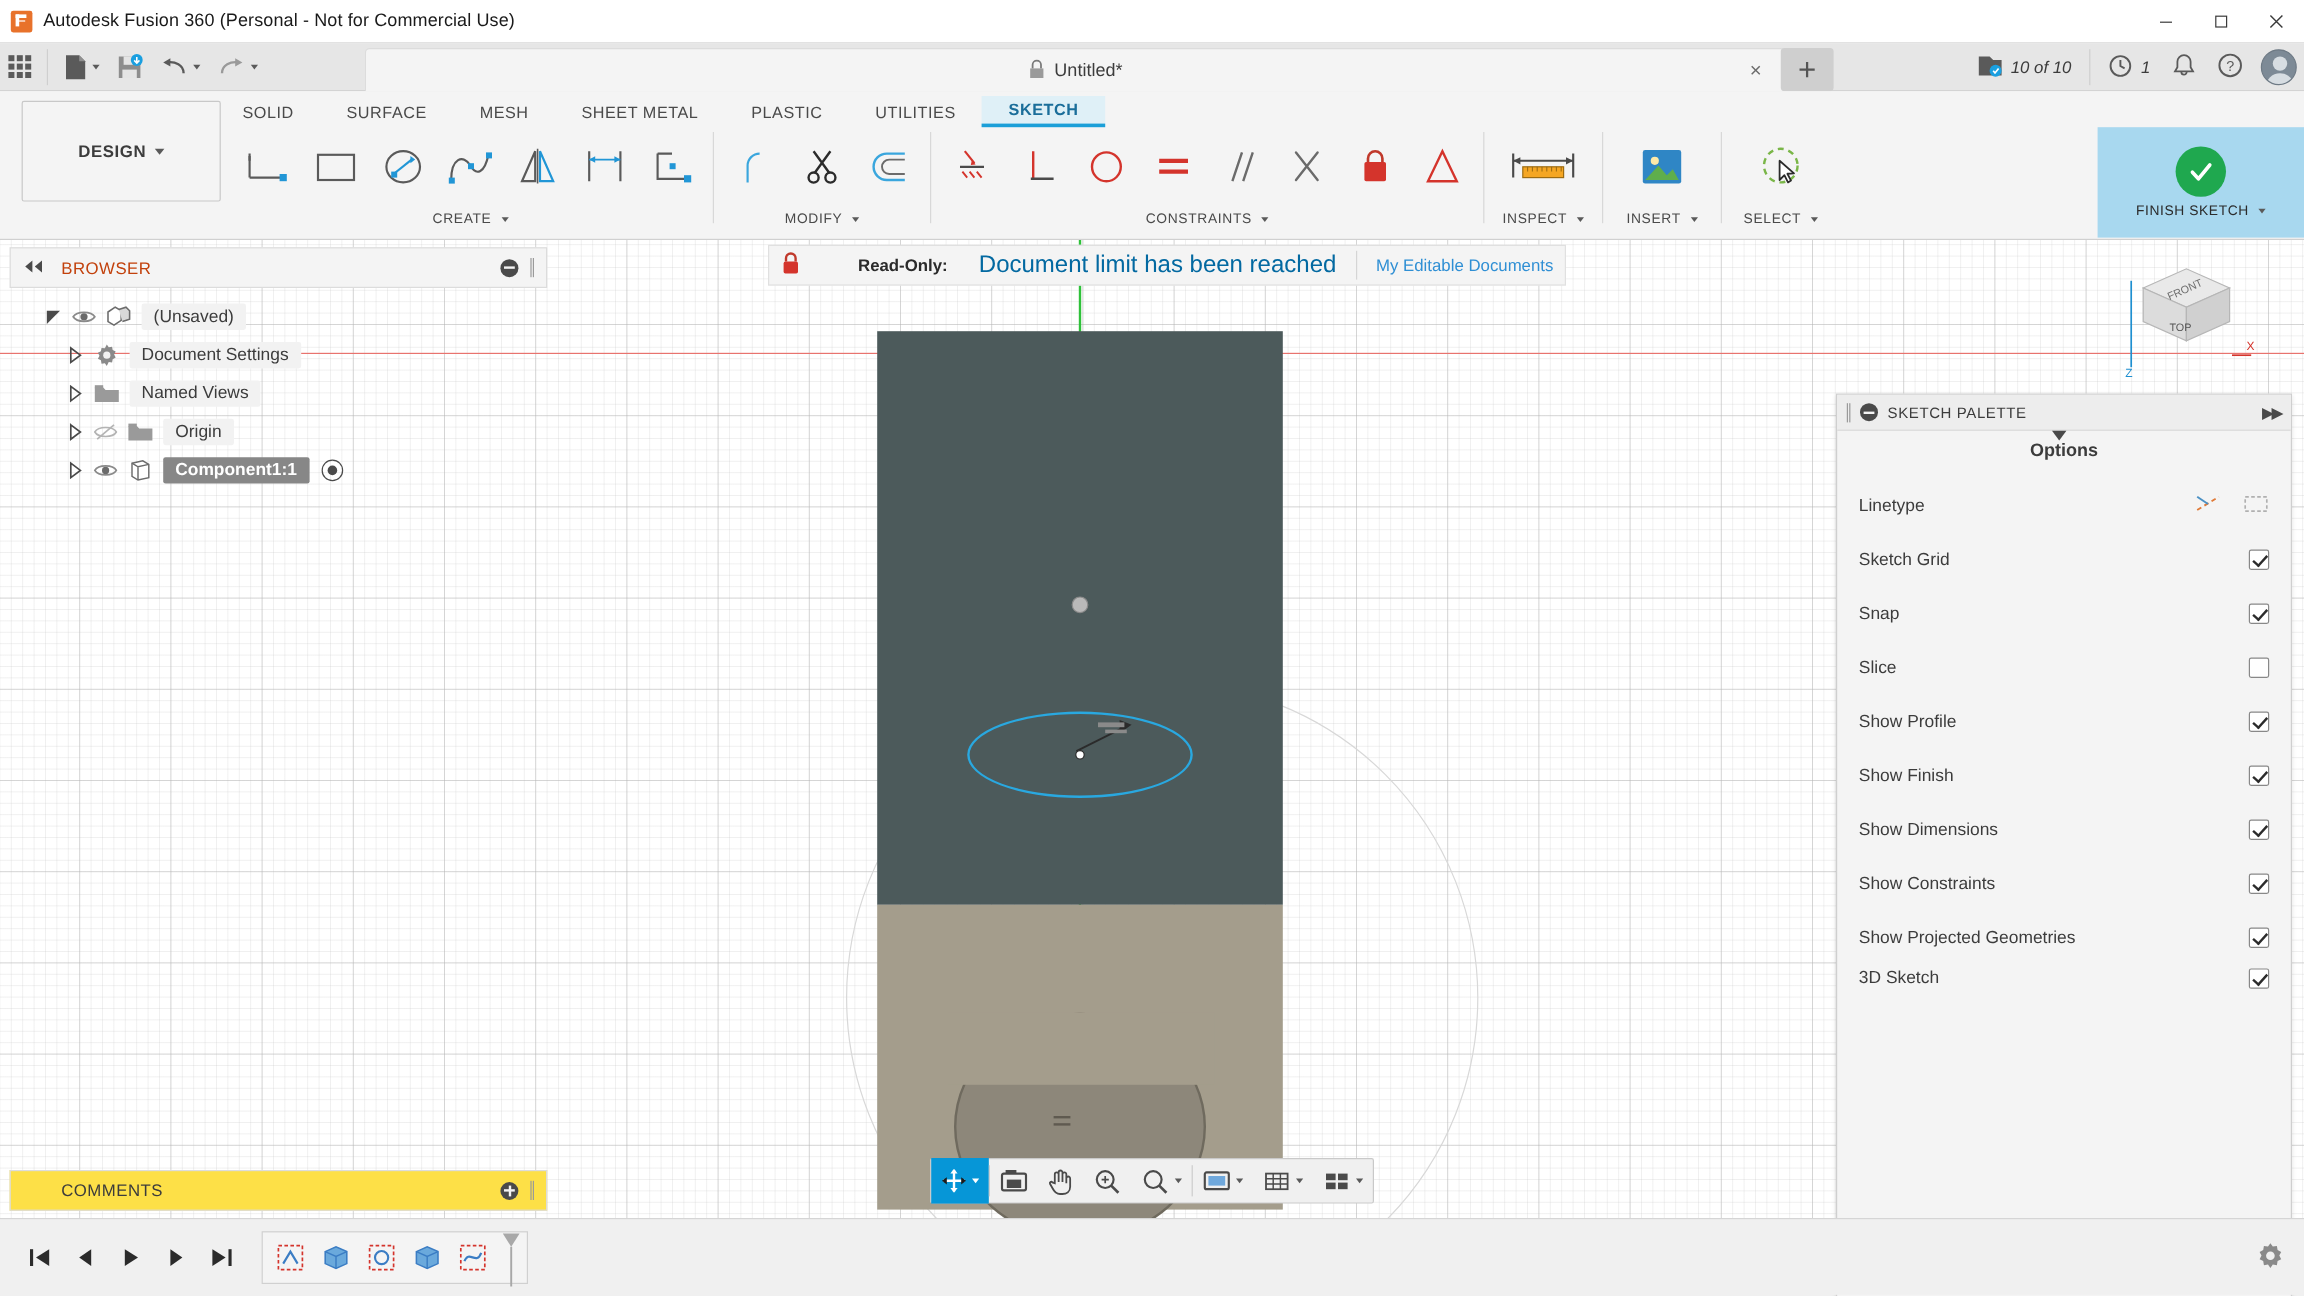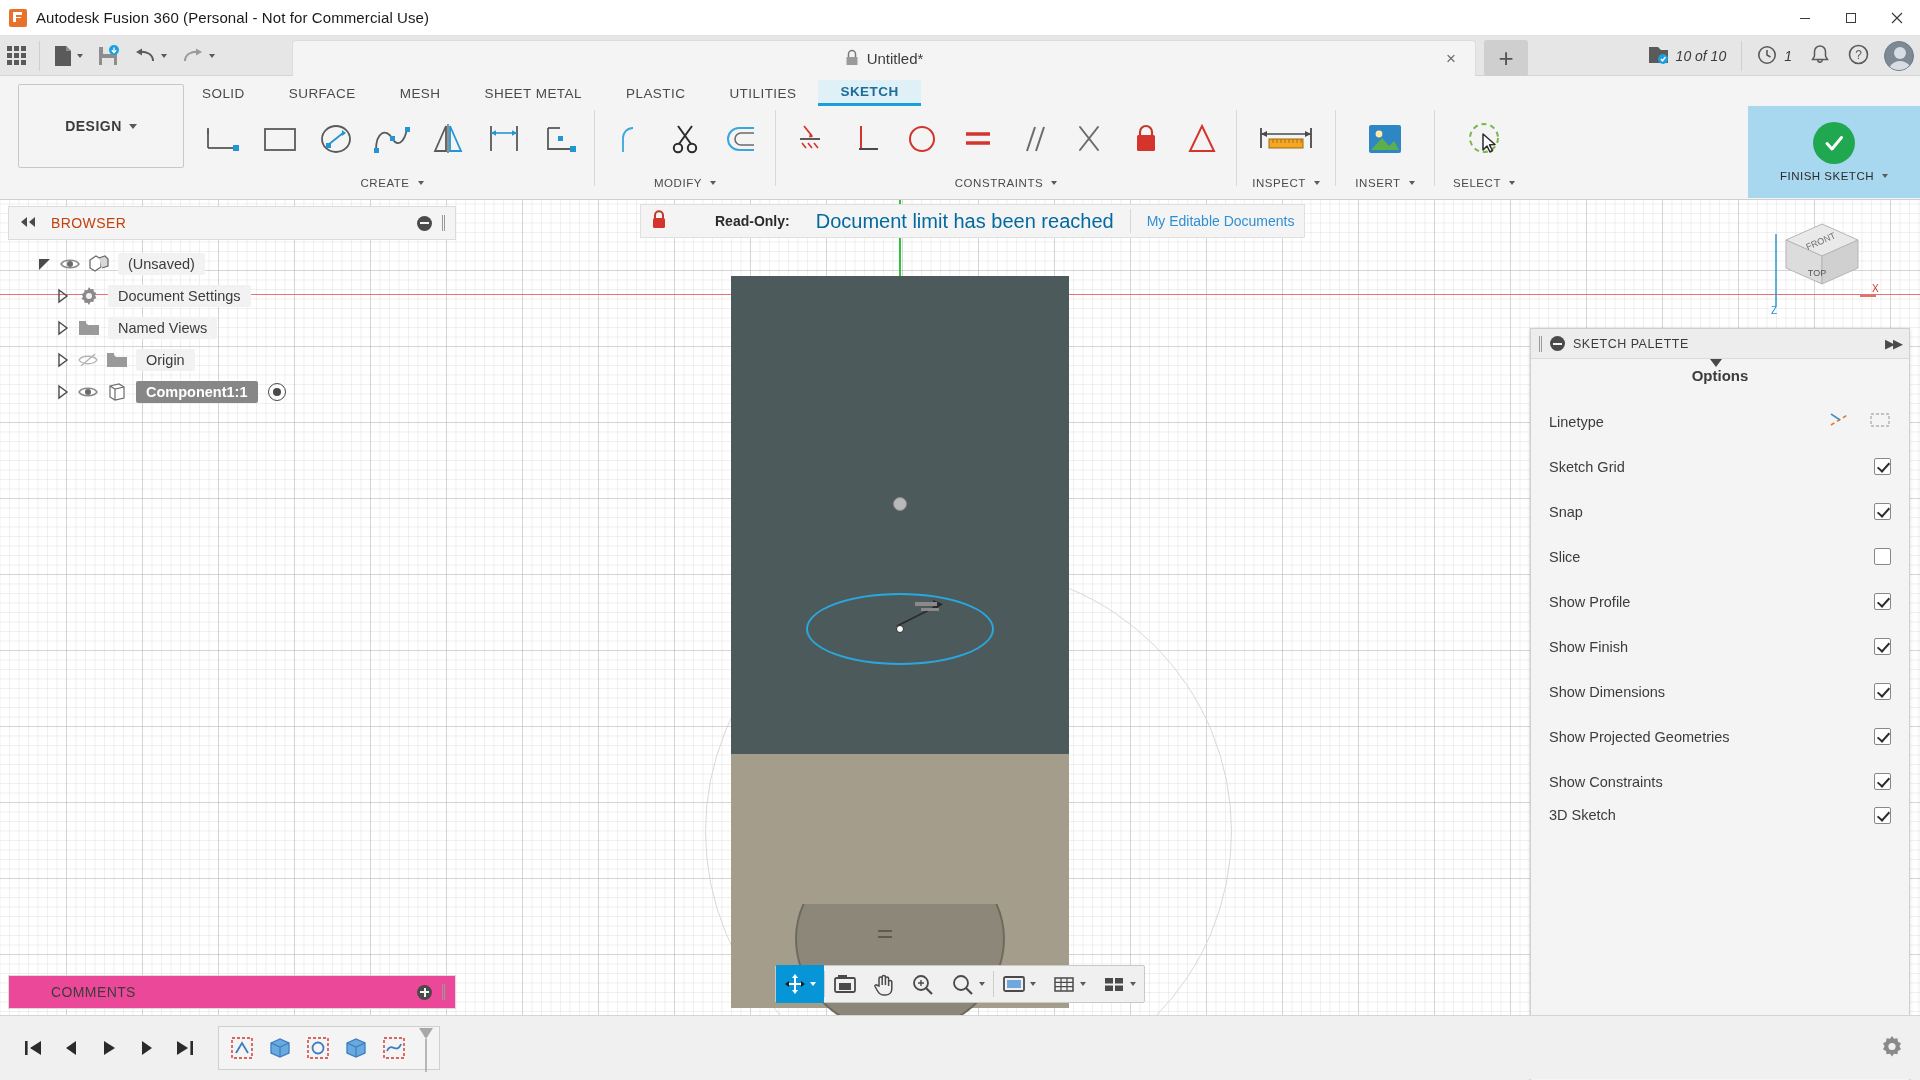--- a/index.html
+++ b/index.html
@@ -40,21 +40,21 @@
   }
   .qat-btn{height:40px;display:flex;align-items:center;justify-content:center;padding:0 7px;cursor:default;}
   .grid-icon{display:grid;grid-template-columns:repeat(3,5px);grid-template-rows:repeat(3,5px);gap:2px;}
   .grid-icon i{background:#5a5a5a;display:block;}
   .caret{width:0;height:0;border-left:4px solid transparent;border-right:4px solid transparent;
     border-top:5px solid #5a5a5a;margin-left:4px;}
   .caret.sm{border-left-width:3.5px;border-right-width:3.5px;border-top-width:4.5px;}
 
   
   .doc-tab{
-    position:absolute;left:292px;top:4px;width:1184px;height:36px;background:#f4f4f4;
+    position:absolute;left:304px;top:4px;width:1184px;height:36px;background:#f4f4f4;
     border-top-left-radius:4px;border-top-right-radius:4px;
     display:flex;align-items:center;justify-content:center;border:1px solid #dcdcdc;border-bottom:none;
   }
   .doc-tab .lock{margin-right:8px;}
   .doc-tab-title{font-size:15px;color:#3c3c3c;}
   .doc-tab-close{position:absolute;right:14px;top:8px;width:20px;height:20px;
     display:flex;align-items:center;justify-content:center;color:#6b6b6b;font-size:17px;}
   .tab-plus{position:absolute;left:1484px;top:4px;width:44px;height:36px;background:#cfcfcf;
     border-radius:3px;display:flex;align-items:center;justify-content:center;color:#555;font-size:26px;font-weight:300;}
   .qat-right{position:absolute;right:6px;top:0;height:40px;display:flex;align-items:center;}
@@ -161,21 +161,21 @@
   .tnode .eye{width:28px;display:flex;align-items:center;justify-content:center;}
   .tnode .ticon{width:30px;display:flex;align-items:center;justify-content:center;margin-right:4px;}
   .tlabel{background:#f2f2f2;padding:3px 10px;border-radius:2px;}
   .tlabel.sel{background:#878787;color:#fff;font-weight:bold;}
   .radio-dot{width:18px;height:18px;border-radius:50%;border:1.5px solid #4a4a4a;margin-left:10px;
     display:flex;align-items:center;justify-content:center;}
   .radio-dot i{width:8px;height:8px;border-radius:50%;background:#4a4a4a;}
 
   
   .comments{
-    position:absolute;left:8px;bottom:6px;width:448px;height:34px;background:#ec4899;
+    position:absolute;left:8px;bottom:6px;width:448px;height:34px;background:#fde047;
     border:1px solid #dcdcdc;display:flex;align-items:center;padding:0 10px;
   }
   .comments-title{font-size:14px;color:#3c3c3c;letter-spacing:.4px;margin-left:32px;}
   .plus-circle{width:15px;height:15px;border-radius:50%;background:#4a4a4a;position:relative;margin-left:auto;}
   .plus-circle::after{content:"";position:absolute;left:3px;top:6.5px;width:9px;height:2px;background:#f4f4f4;}
   .plus-circle::before{content:"";position:absolute;left:6.5px;top:3px;width:2px;height:9px;background:#f4f4f4;}
 
   
   .palette{
     position:absolute;right:10px;top:128px;width:380px;height:756px;background:#f4f4f4;
@@ -875,26 +875,26 @@
         <span class="plabel">Show Finish</span>
         <span class="cbox on"></span>
       </div>
 
       <div class="prow">
         <span class="plabel">Show Dimensions</span>
         <span class="cbox on"></span>
       </div>
 
       <div class="prow">
+        <span class="plabel">Show Constraints</span>
+        <span class="cbox on"></span>
+      </div>
+
+      <div class="prow">
         <span class="plabel">Show Projected Geometries</span>
-        <span class="cbox on"></span>
-      </div>
-
-      <div class="prow">
-        <span class="plabel">Show Constraints</span>
         <span class="cbox on"></span>
       </div>
 
       <div class="prow" style="height:22px;overflow:hidden;">
         <span class="plabel">3D Sketch</span>
         <span class="cbox on"></span>
       </div>
     </div>
 
     <div class="pal-footer">

